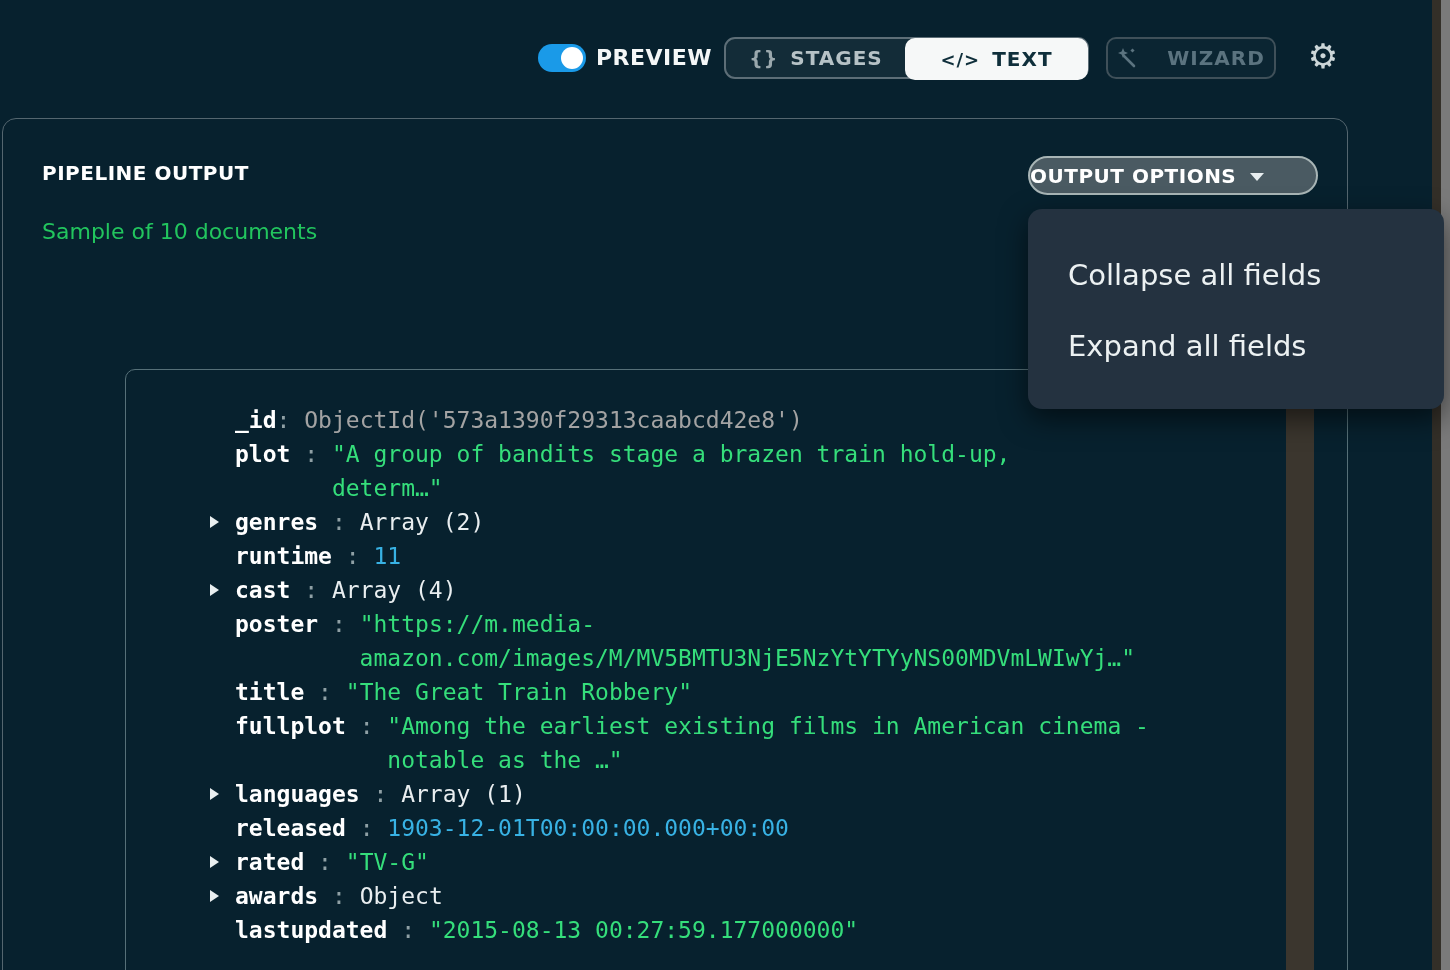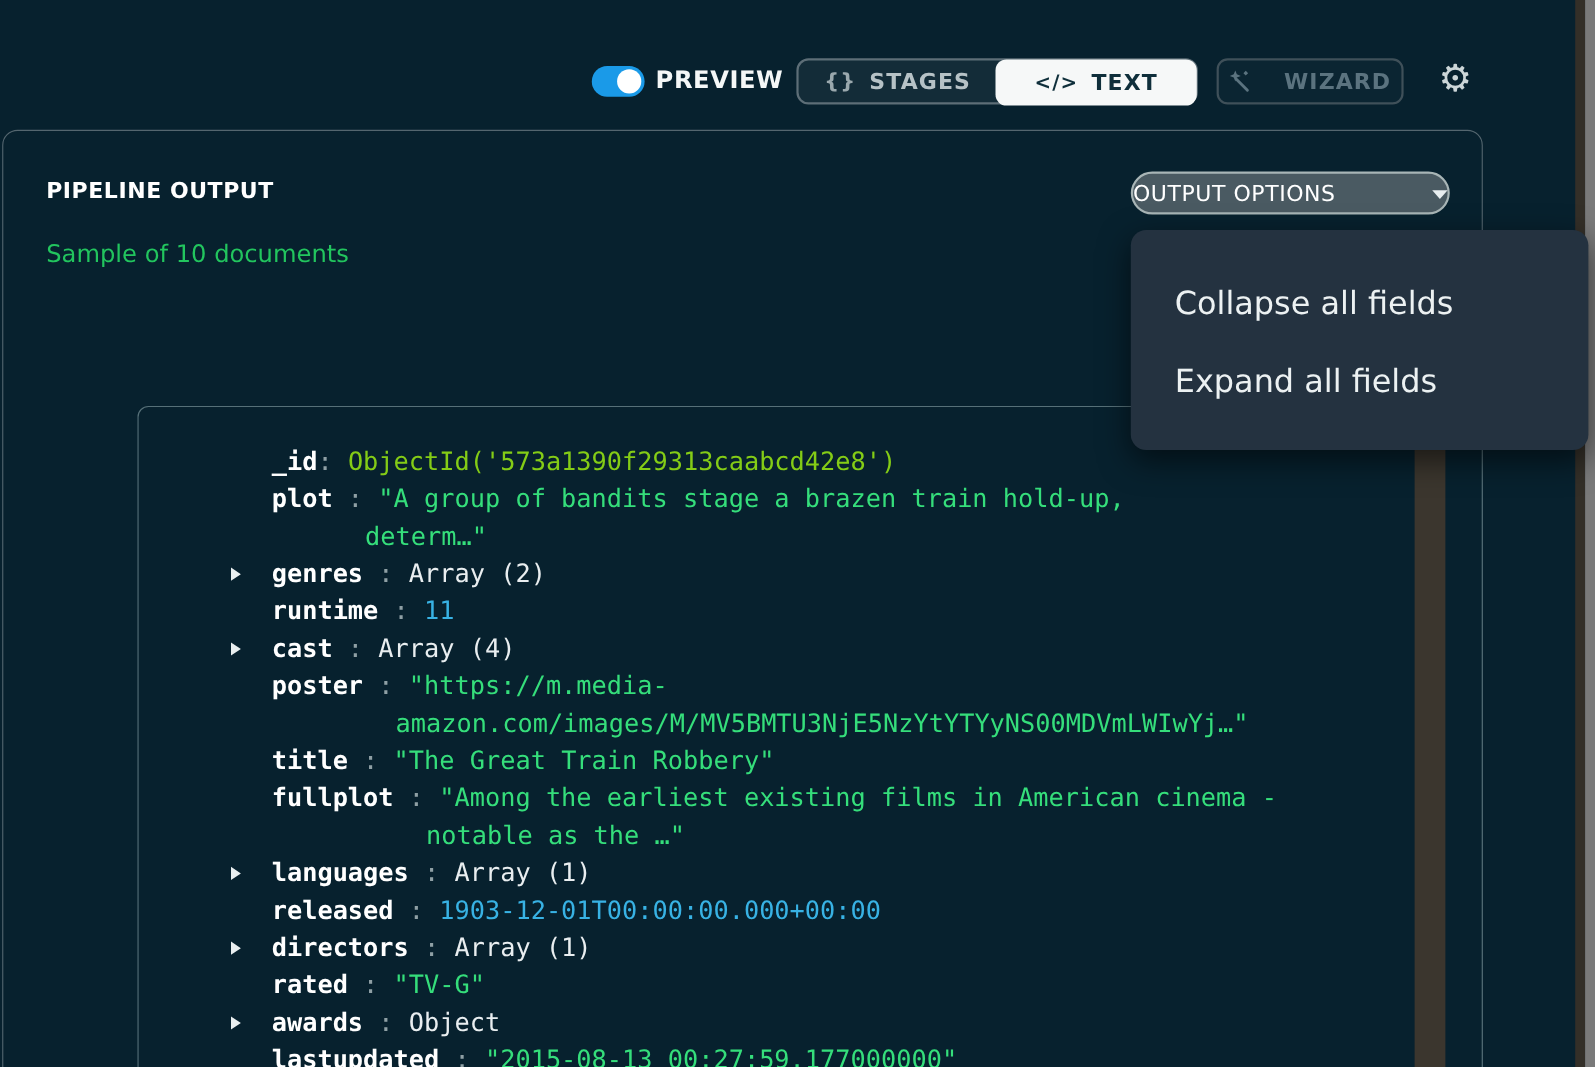--- a/index.html
+++ b/index.html
@@ -5,21 +5,21 @@
   * { margin:0; padding:0; box-sizing:border-box; }
   html,body { width:1450px; height:970px; }
   body {
     position:relative; overflow:hidden;
     background:#07212e;
     font-family:"DejaVu Sans", "Liberation Sans", sans-serif;
     -webkit-font-smoothing:antialiased;
   }
 
   
-  .toolbar { position:absolute; left:0; top:16px; width:1274px; height:118px;text-decoration:underline; }
+  .toolbar { position:absolute; left:0; top:0; width:1274px; height:118px;text-decoration:underline; }
 
   .toggle {
     position:absolute; left:538px; top:44px; width:48px; height:28px;
     border-radius:14px; background:#1a9ae8; cursor:pointer;
   }
   .toggle .knob {
     position:absolute; right:3px; top:3px; width:22px; height:22px;
     border-radius:50%; background:#ffffff;
   }
   .toggle-label {
@@ -71,22 +71,22 @@
     font-size:20px; font-weight:bold; letter-spacing:.5px; color:#ffffff;
   }
   .panel-subtitle {
     position:absolute; left:39px; top:80px;
     font-size:22px; color:#22c55e;margin-top:20px;
   }
 
   .output-options-btn {
     position:absolute; left:1025px; top:37px; width:290px; height:39px;
     border:2px solid #a8b5b6; border-radius:20px; background:#4a5a62;
-    display:flex; align-items:center; justify-content:space-between; gap:14px;
-    color:#ffffff; font-weight:normal; font-size:20px; letter-spacing:.5px;
+    display:flex; align-items:center; justify-content:flex-start; gap:14px;
+    color:#ffffff; font-weight:bold; font-size:20px; letter-spacing:.5px;
     cursor:pointer; z-index:15;
   }
   .caret-down {
     width:0; height:0; margin-top:2px;
     border-left:7px solid transparent; border-right:7px solid transparent;
     border-top:8px solid #e8eef0;
   }
 
   
   .doc-container {
@@ -96,24 +96,24 @@
   }
   .doc-rows { font-family:"DejaVu Sans Mono", monospace; font-size:23px; line-height:34px; }
   .doc-row { display:flex; padding-left:82px; }
   .caret-col { flex:0 0 27px; position:relative; }
   .caret-col .tri {
     position:absolute; left:2px; top:11px; width:0; height:0;
     border-top:6px solid transparent; border-bottom:6px solid transparent;
     border-left:9px solid #e9eff0;
   }
   .row-content { white-space:pre; }
-  .k { color:#ffffff; font-weight:bold;margin-left:12px; }
+  .k { color:#ffffff; font-weight:bold; }
   .sep { color:#8fa0a5; }
   .v-green { color:#35de7b; }
-  .v-orange { color:#84cc16; }
+  .v-orange { color:#a3a3a3; }
   .v-blue { color:#38b2e4; }
   .v-white { color:#e9eef0; }
   .line2 { white-space:pre; }
 
   
   .doc-scrollbar {
     position:absolute; left:1286px; top:408px; width:28px; height:562px;
     background:#3b362e; z-index:10; cursor:pointer;
   }
   .edge-dark {
@@ -229,21 +229,20 @@
           <span class="row-content"><span class="k">languages</span><span class="sep"> : </span><span class="v-white">Array (1)</span></span>
         </div>
         <div class="doc-row">
           <span class="caret-col"></span>
           <span class="row-content"><span class="k">released</span><span class="sep"> : </span><span class="v-blue">1903-12-01T00:00:00.000+00:00</span></span>
         </div>
         <div class="doc-row">
           <span class="caret-col">
             <span class="tri"></span>
           </span>
-          <span class="row-content"><span class="k">directors</span><span class="sep"> : </span><span class="v-white">Array (1)</span></span>
         </div>
         <div class="doc-row">
           <span class="caret-col"></span>
           <span class="row-content"><span class="k">rated</span><span class="sep"> : </span><span class="v-green">"TV-G"</span></span>
         </div>
         <div class="doc-row">
           <span class="caret-col">
             <span class="tri"></span>
           </span>
           <span class="row-content"><span class="k">awards</span><span class="sep"> : </span><span class="v-white">Object</span></span>

